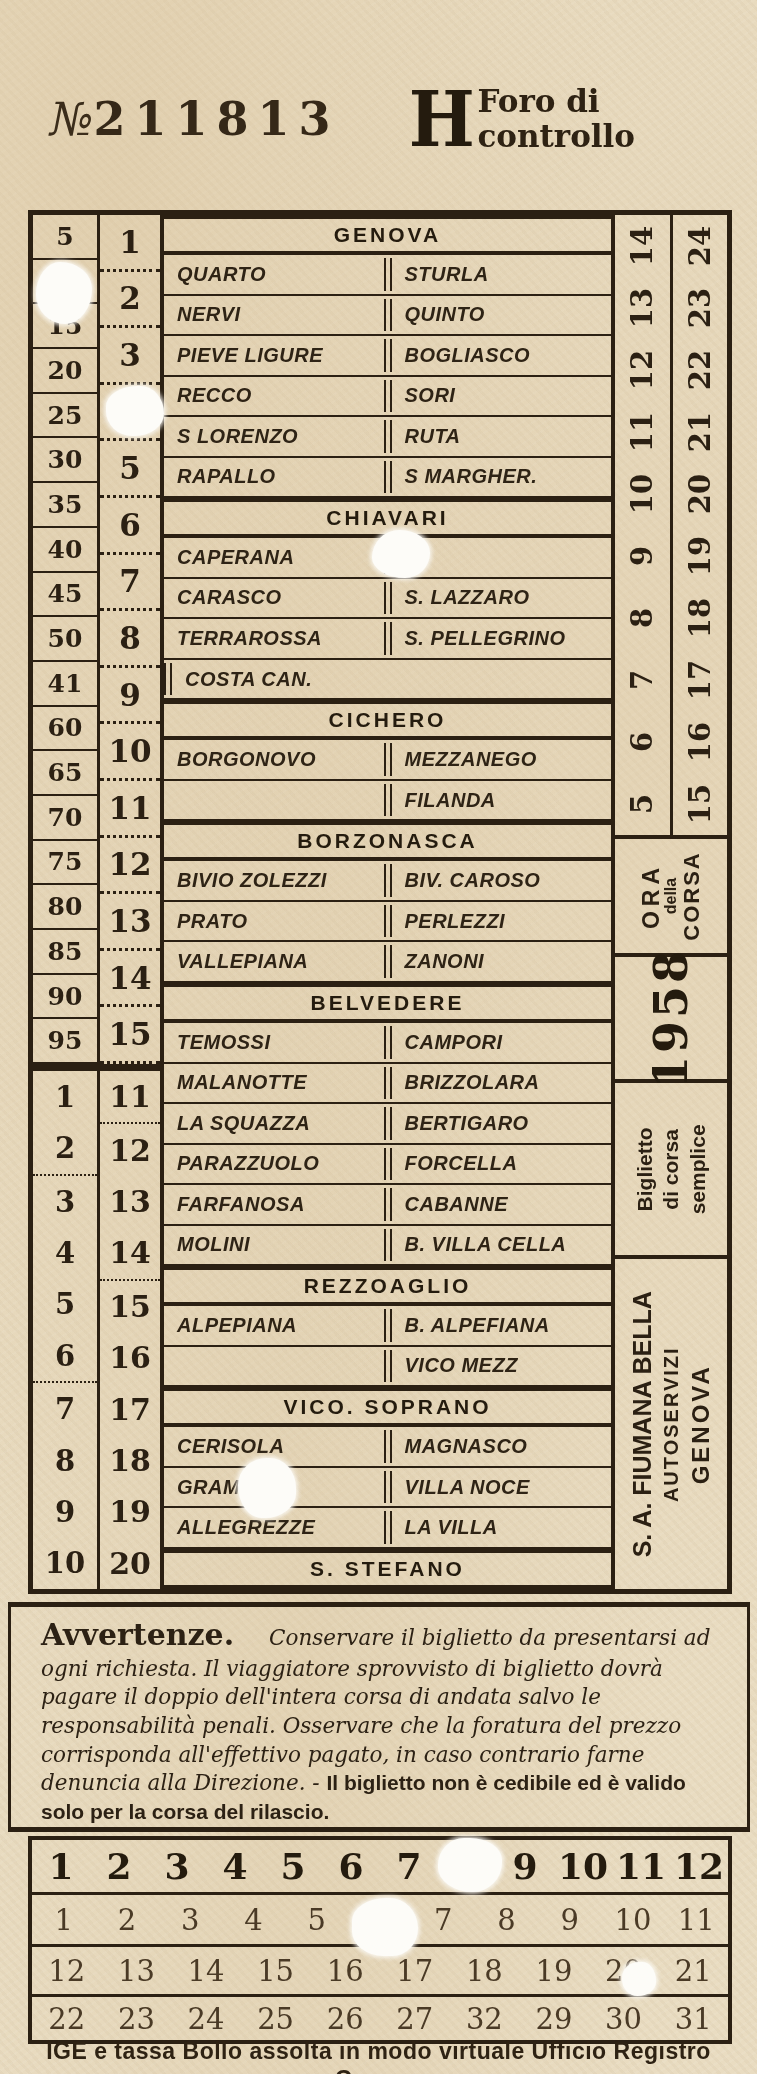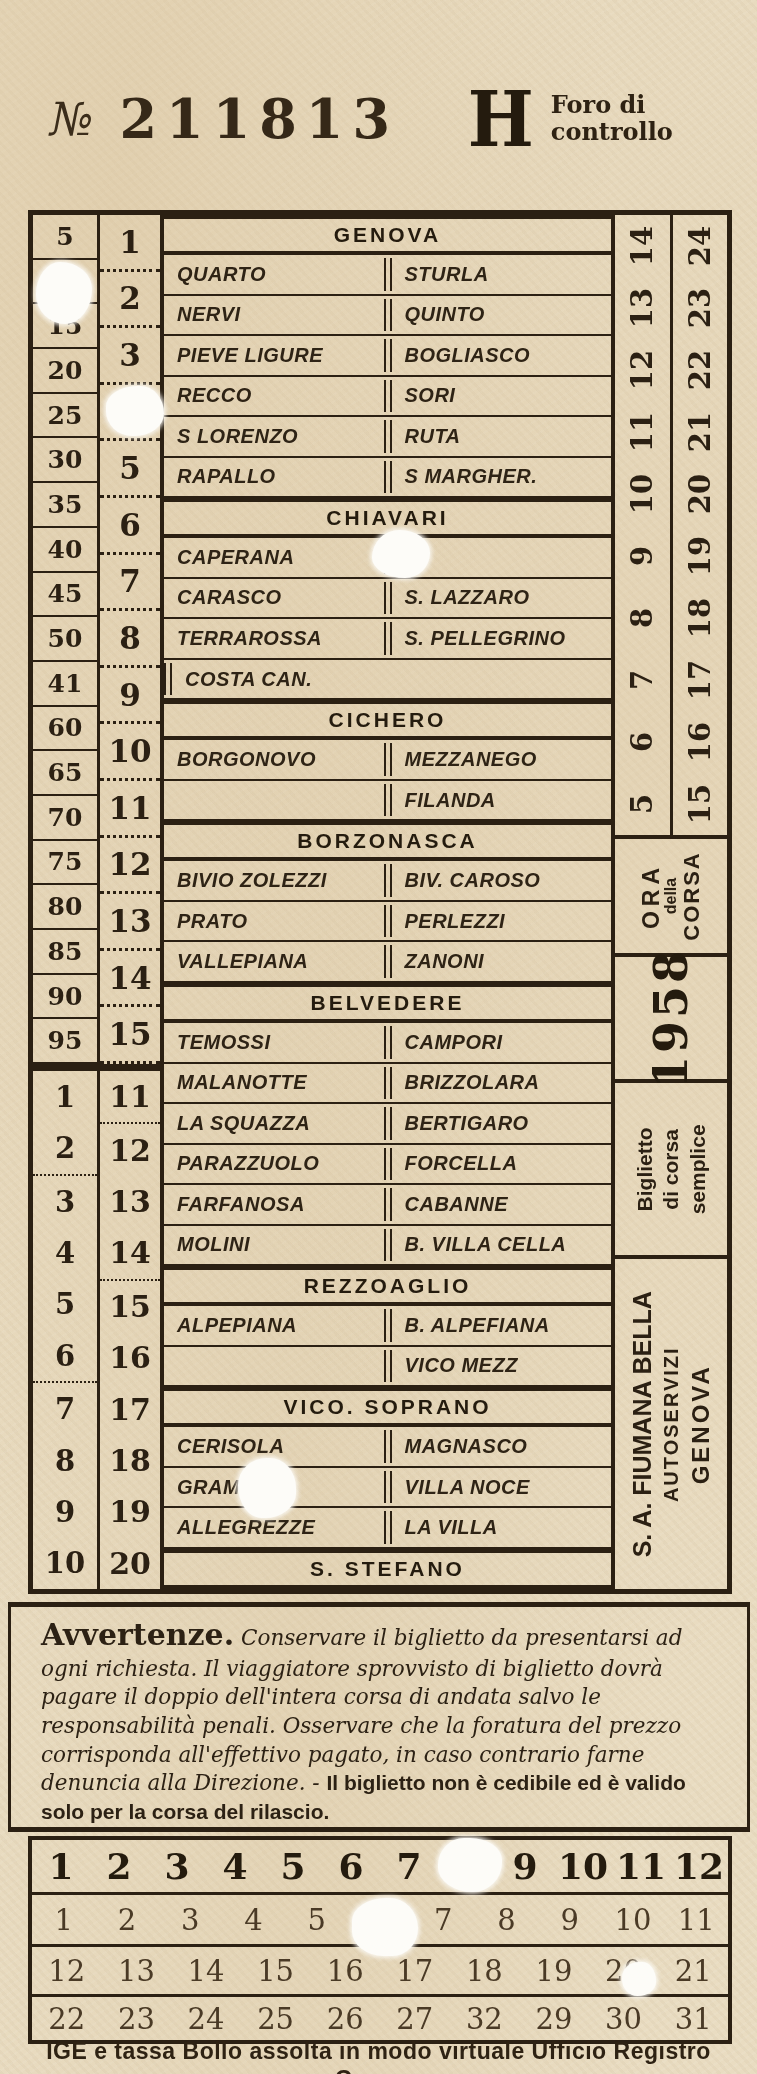--- a/index.html
+++ b/index.html
@@ -18,23 +18,23 @@
     background-image:
       radial-gradient(ellipse at 15% 10%, rgba(213,188,146,.40), transparent 55%),
       radial-gradient(ellipse at 85% 35%, rgba(216,192,152,.30), transparent 50%),
       radial-gradient(ellipse at 40% 80%, rgba(210,186,144,.28), transparent 55%),
       repeating-linear-gradient(47deg, rgba(120,90,50,.04) 0 3px, transparent 3px 7px),
       repeating-linear-gradient(-33deg, rgba(255,255,255,.06) 0 2px, transparent 2px 6px);
   }
   
   .hdr{display:flex;align-items:center;height:208px;padding:30px 0 0 50px;}
   .no-sign{font-style:italic;font-size:46px;color:var(--ink-soft);}
-  .serial{font-weight:700;font-size:54px;letter-spacing:9px;margin-left:26px;color:#352818;}
+  .serial{font-weight:700;font-size:46px;letter-spacing:9px;color:#352818;}
   .series-letter{font-weight:700;font-size:76px;margin-left:66px;transform:scaleX(.92);color:#241b0e;}
-  .control{margin-left:14px;font-weight:700;font-size:24px;line-height:1.12;color:#2e2213;}
+  .control{margin-left:0;font-weight:700;font-size:31px;line-height:1.12;color:#2e2213;}
   
   .table{
     position:absolute;left:28px;top:210px;width:704px;height:1384px;
     border:5px solid var(--ink);display:flex;
   }
   
   .colA{width:67px;border-right:3px solid var(--ink);display:flex;flex-direction:column;}
   .fare-upper{height:849px;display:flex;flex-direction:column;}
   .fare-upper .acell{flex:1 1 0;display:flex;align-items:center;justify-content:center;
     border-bottom:2px solid var(--ink);font-weight:700;font-size:25px;}
@@ -90,21 +90,21 @@
   .company .l2{font-weight:700;font-size:20px;letter-spacing:2px;margin-top:6px;}
   .company .l3{font-weight:700;font-size:24px;letter-spacing:3px;margin-top:6px;}
   
   .notice{
     position:absolute;left:8px;top:1602px;width:742px;height:230px;
     border:3px solid var(--ink);border-top-width:5px;border-bottom-width:5px;
     padding:8px 28px 0 30px;
   }
   .notice p{margin:0;font-size:21.5px;line-height:1.33;color:#2c2114;}
   .ntitle{font-weight:700;font-style:normal;font-size:30px;}
-  .nbody{font-style:italic;}
+  .nbody{font-style:italic;margin-left:28px;}
   .nbold{font-weight:700;font-family:"Liberation Sans",sans-serif;font-size:21px;}
   
   .grid{
     position:absolute;left:28px;top:1836px;width:704px;
     border:4px solid var(--ink);
   }
   .grow{display:flex;}
   .grow .gcell{flex:1 1 0;display:flex;align-items:center;justify-content:center;}
   .g1{height:52px;font-weight:700;font-size:36px;color:#241b0e;}
   .g2,.g3,.g4{border-top:3px solid var(--ink);color:var(--ink-faded);}

